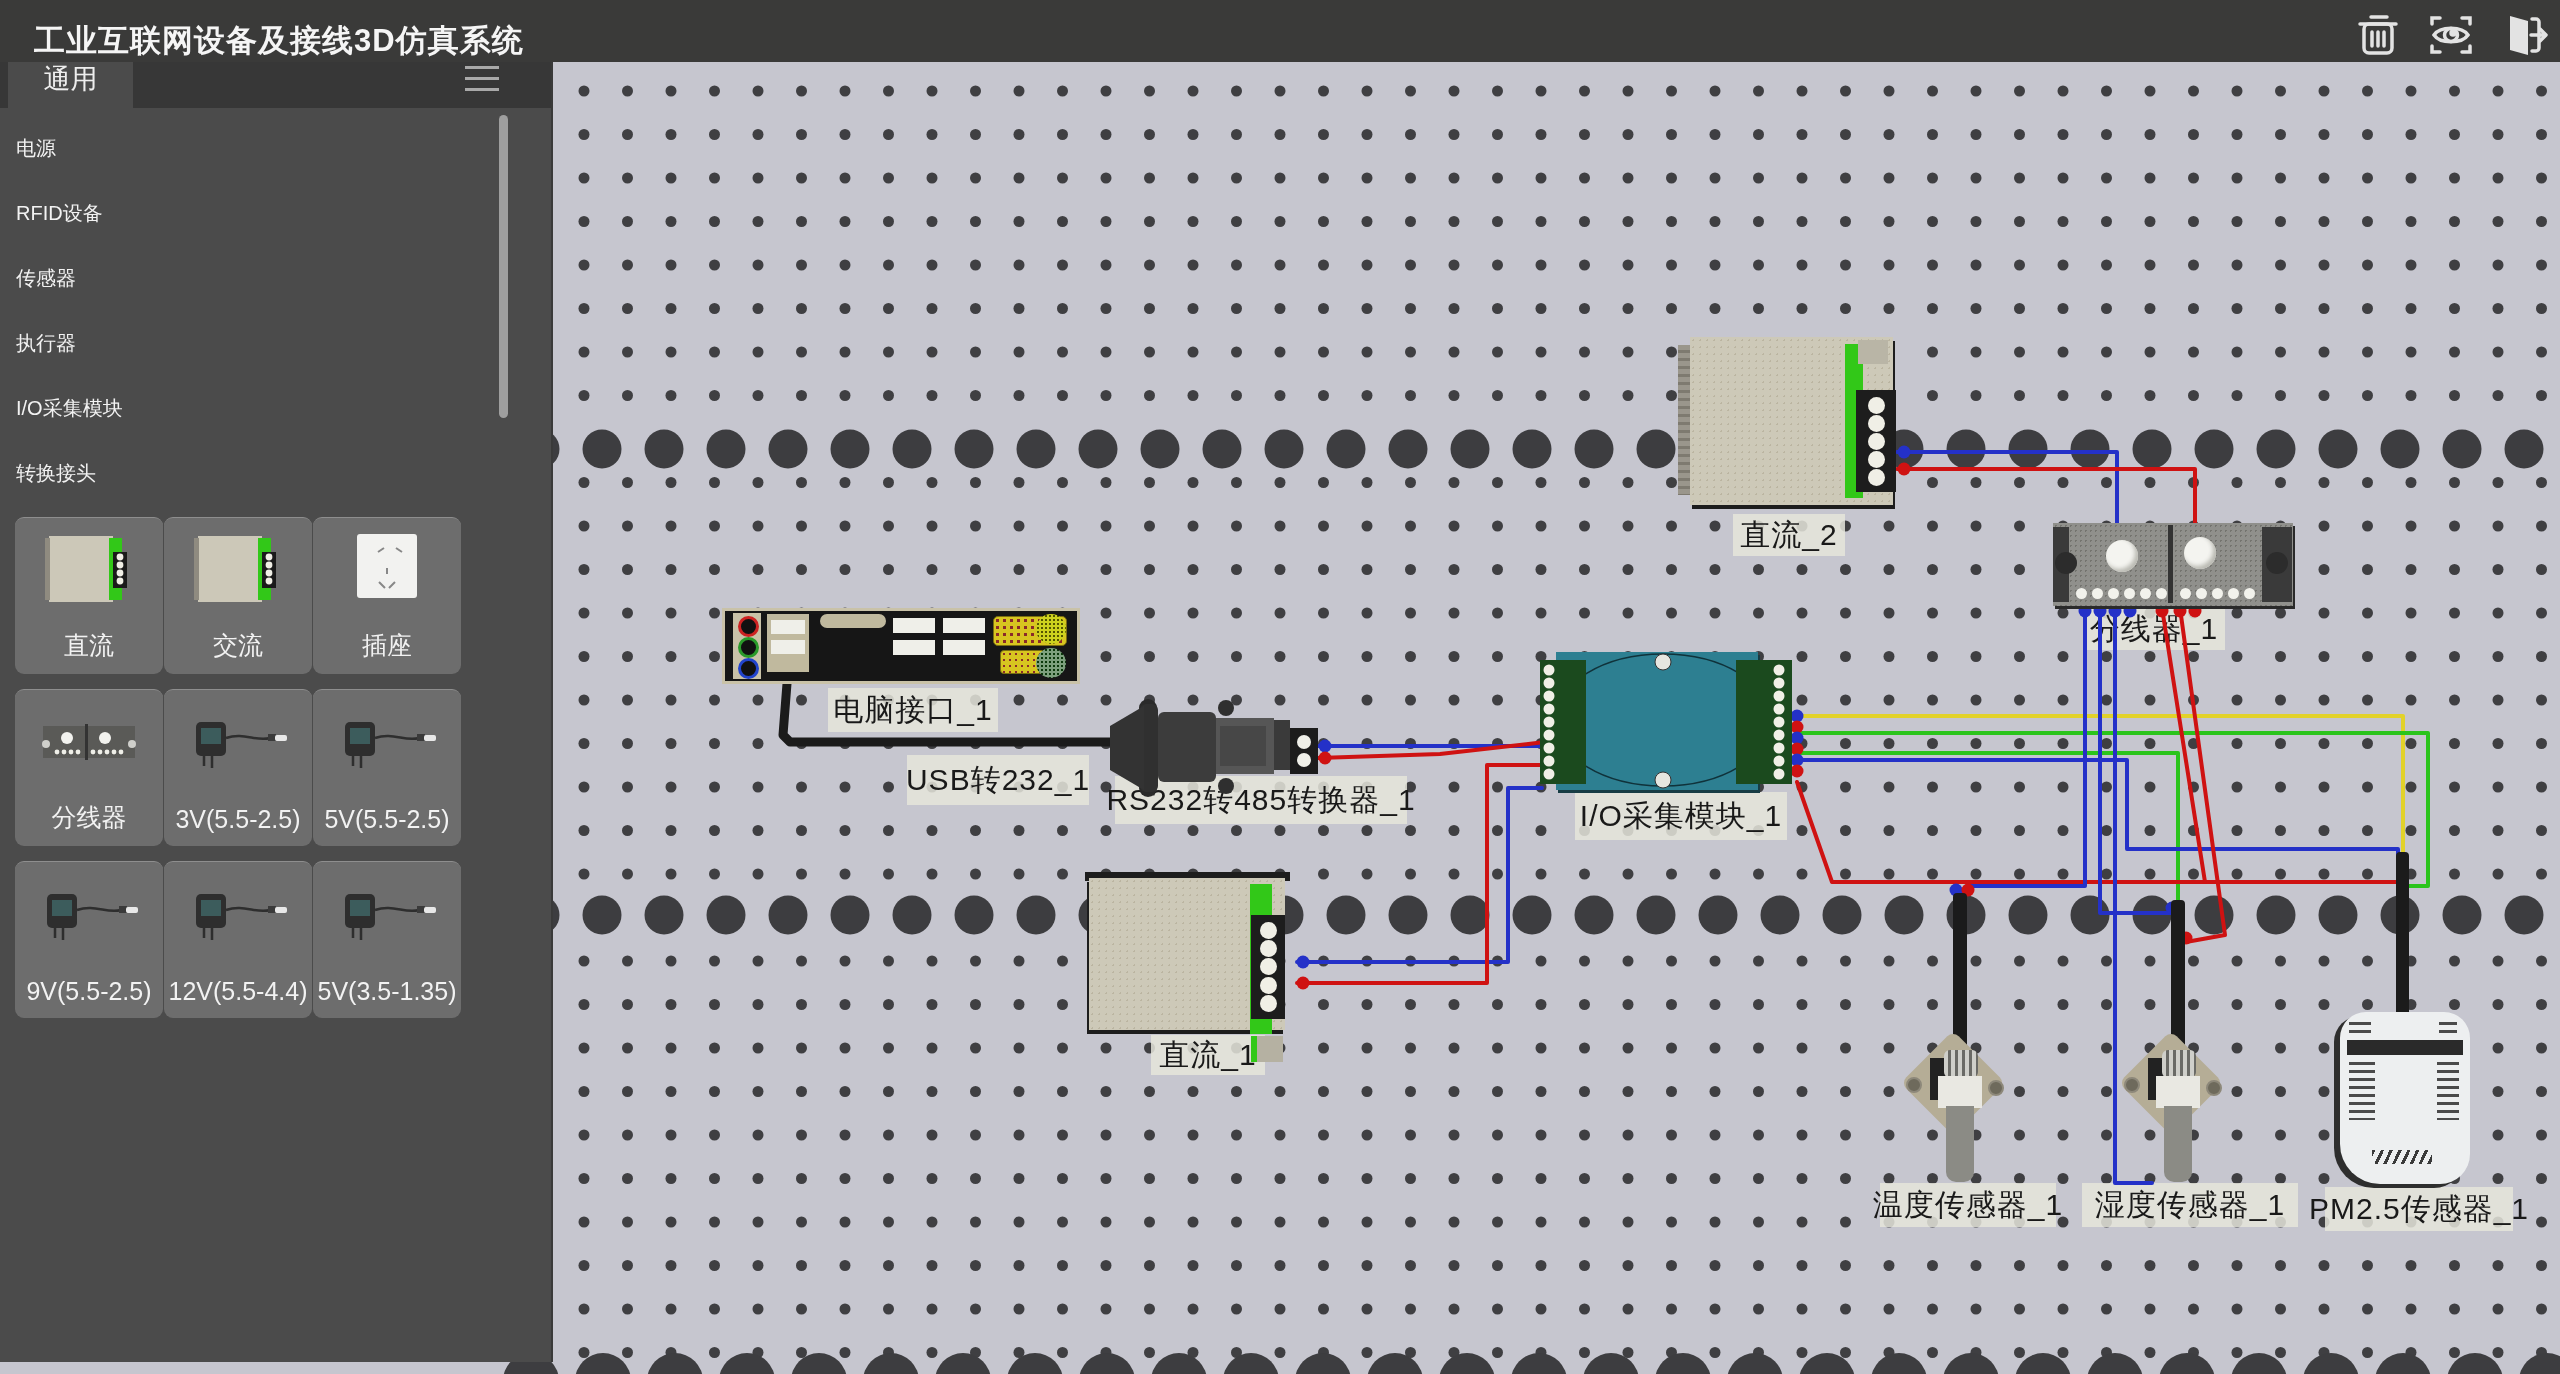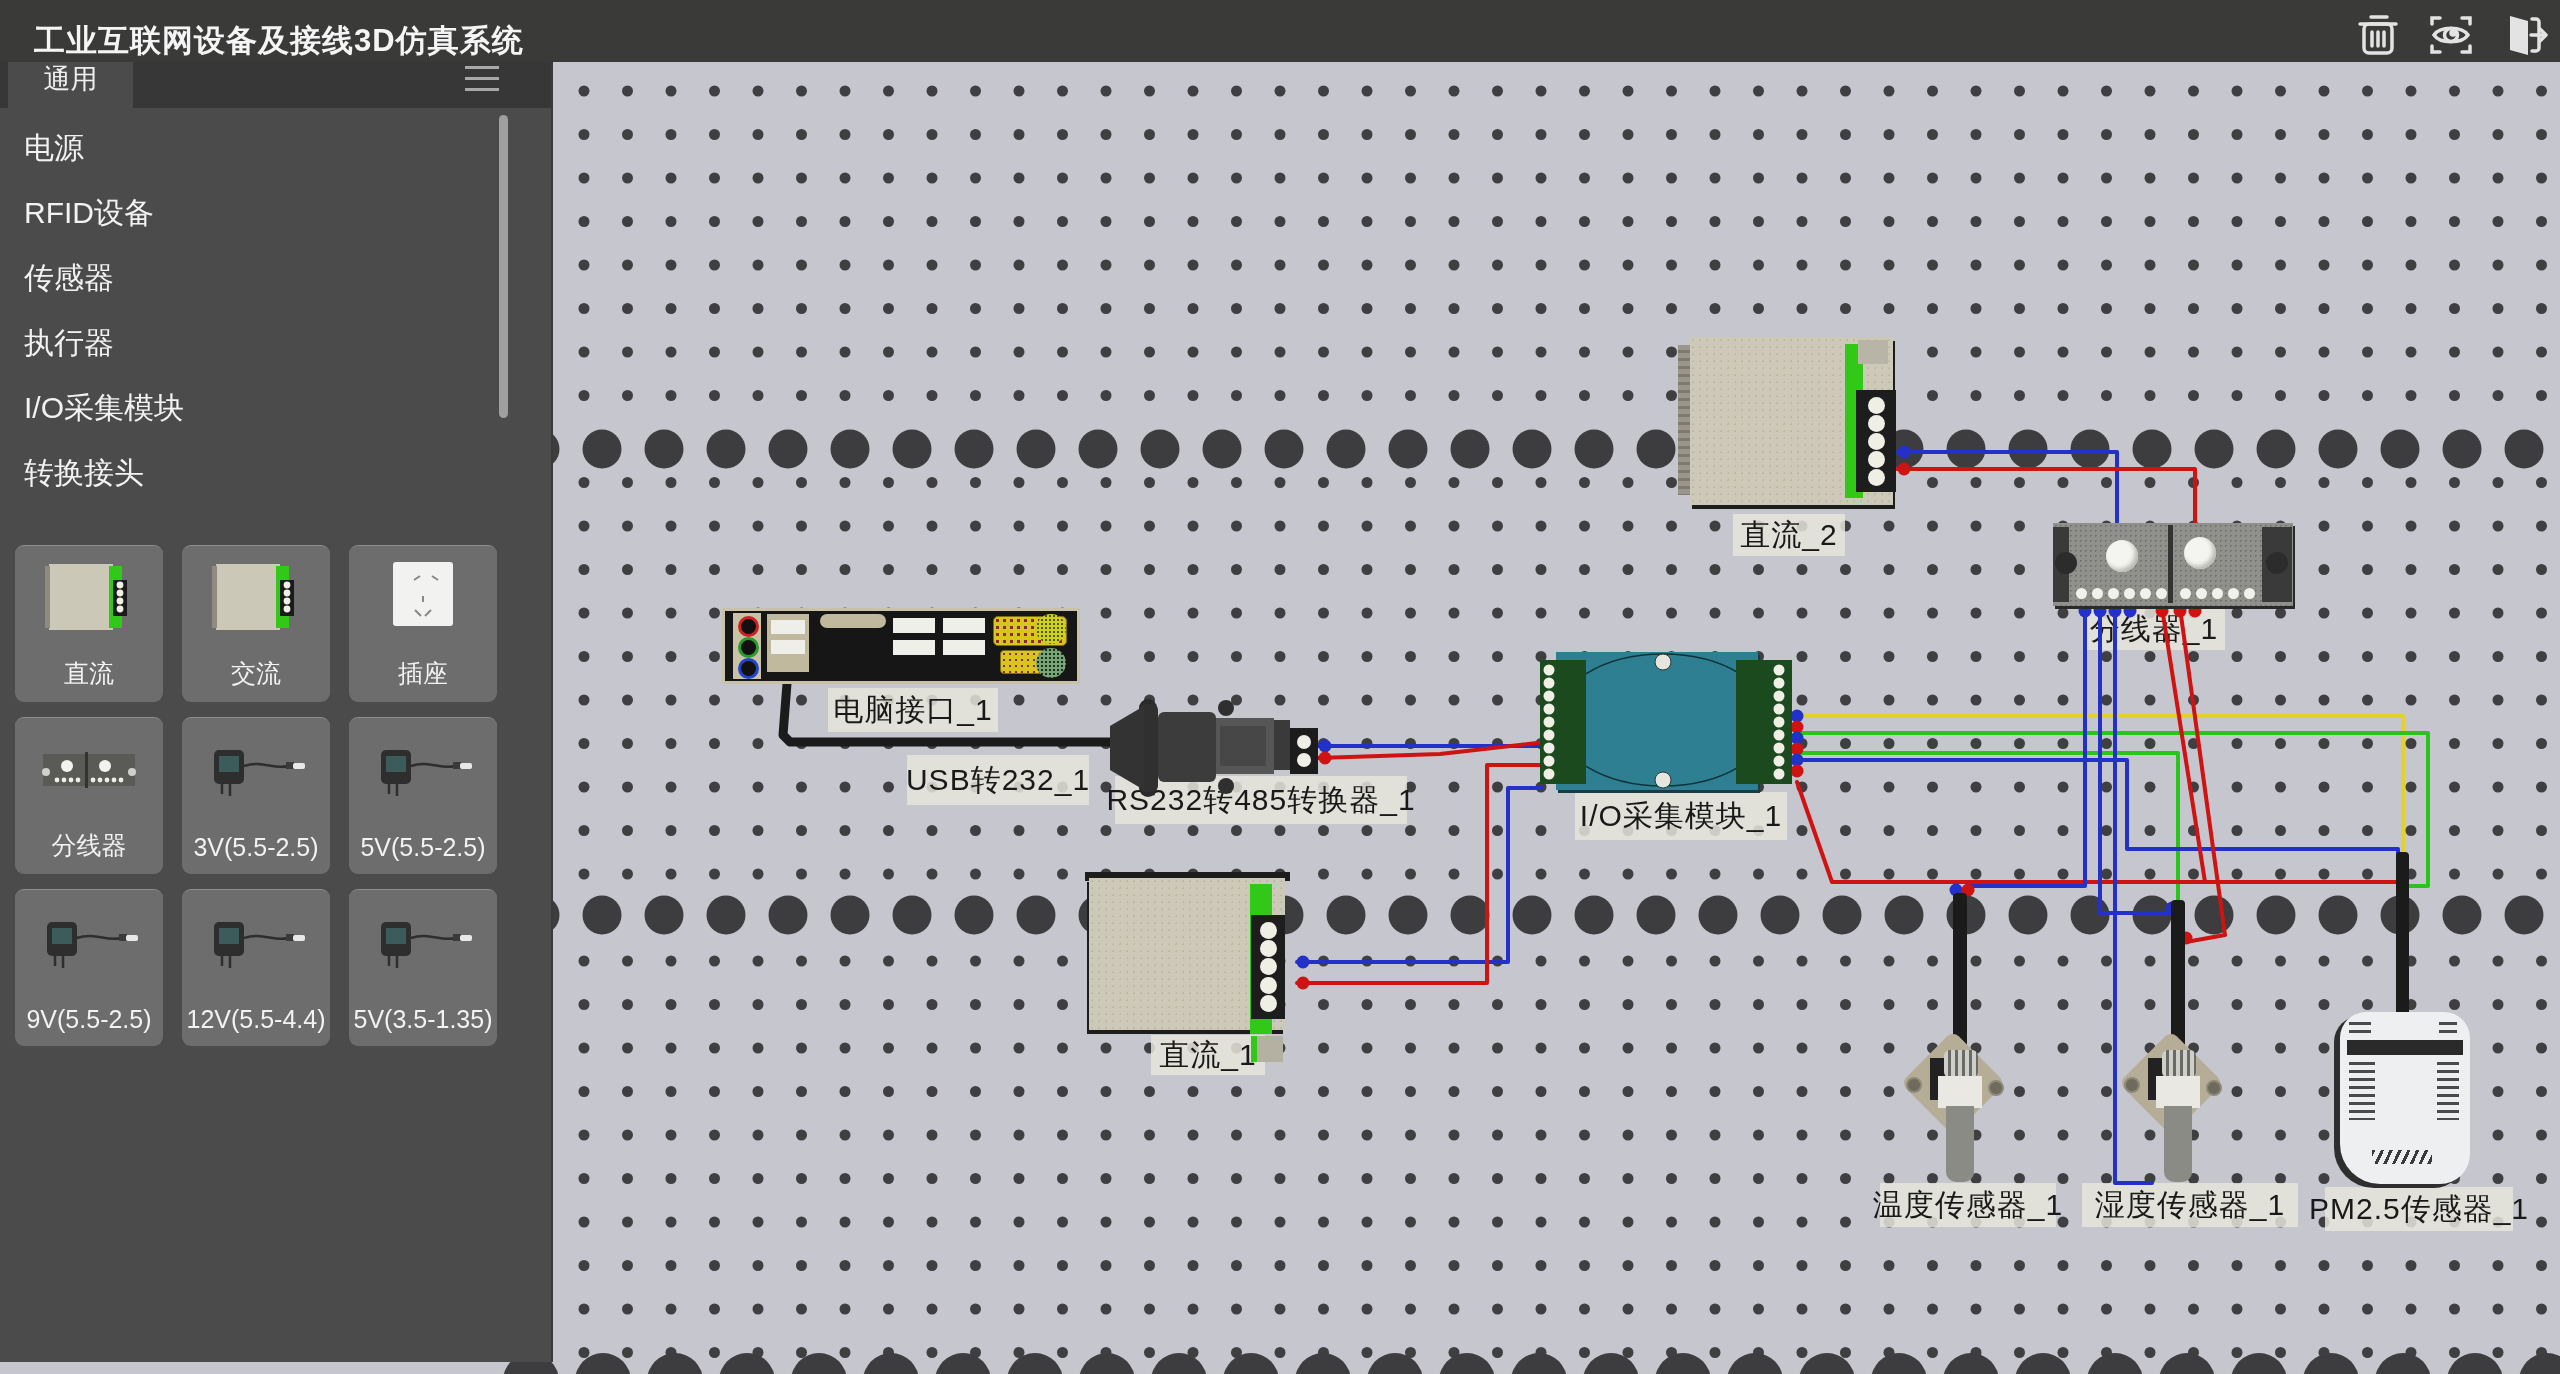--- a/index.html
+++ b/index.html
@@ -20,26 +20,26 @@
   .tool-btn{width:58px;height:54px;display:flex;align-items:center;justify-content:center;cursor:pointer;}
   
   #sidebar{position:absolute;left:0;top:50px;width:553px;height:1312px;background:#4b4b4b;z-index:10;
            border-right:2px solid #3a3a3a;box-sizing:border-box;}
   #tabbar{position:absolute;left:0;top:0;width:100%;height:58px;background:#373737;}
   #tab-general{position:absolute;left:8px;top:0;width:125px;height:58px;background:#4b4b4b;
            color:#eeeeee;font-size:27px;display:flex;align-items:center;justify-content:center;cursor:pointer;}
   #hamburger{position:absolute;right:52px;top:16px;width:34px;height:26px;cursor:pointer;}
   #hamburger span{display:block;height:3px;background:#a9a9a9;margin-bottom:8px;}
   #menu{position:absolute;left:0;top:66px;width:100%;}
-  .menu-item{height:65px;display:flex;align-items:center;padding-left:24px;color:#f2f2f2;
-           font-size:30px;cursor:pointer;}
+  .menu-item{height:65px;display:flex;align-items:center;padding-left:16px;color:#f2f2f2;
+           font-size:20px;cursor:pointer;}
   #scrollbar{position:absolute;left:499px;top:65px;width:9px;height:303px;background:#9f9f9f;
            border-radius:5px;cursor:pointer;}
   #palette{position:absolute;left:15px;top:467px;width:522px;display:grid;
-           grid-template-columns:repeat(3,148px);grid-auto-rows:157px;gap:15px 19px;margin-top:28px;}
+           grid-template-columns:repeat(3,148px);grid-auto-rows:157px;gap:15px 1px;}
   .card{background:#6d6d6d;border-radius:9px;border-top:1px solid #8e8e8e;position:relative;cursor:pointer;}
   .card .thumb{position:absolute;left:0;top:6px;width:100%;height:96px;display:flex;
            align-items:center;justify-content:center;}
   .card .card-label{position:absolute;left:0;bottom:12px;width:100%;text-align:center;
            color:#f2f2f2;font-size:25px;}
   
   .beige{background:#cdc9b8;background-image:radial-gradient(#bbb5a1 1px,transparent 1px);
          background-size:7px 7px;}
   .dc-box{position:absolute;box-shadow:2px 4px 0 #1d1d1d;}
   .green-strip{position:absolute;background:#32c818;}

